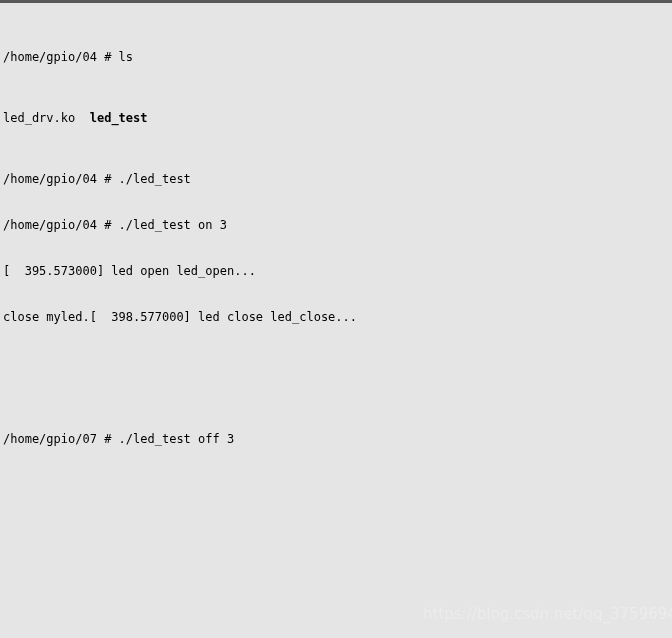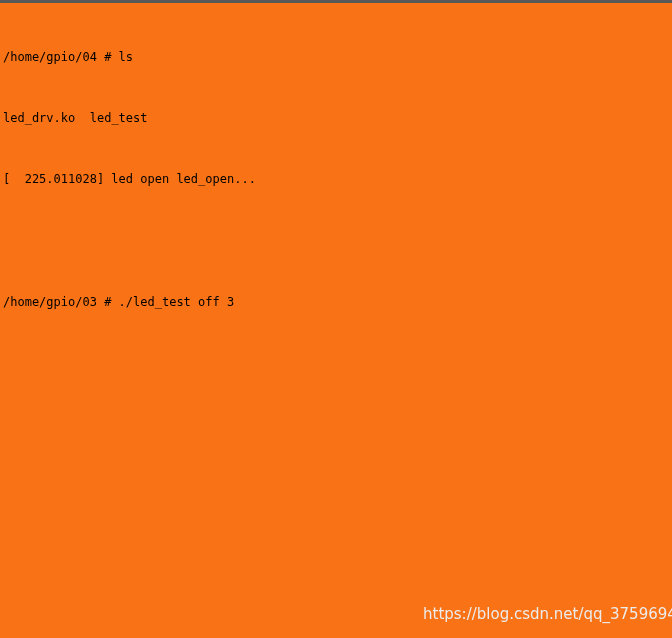--- a/index.html
+++ b/index.html
@@ -19,31 +19,31 @@
     left: 0; top: 0;
     width: 672px;
     height: 3px;
     background: #595959;
   }
   #terminal {
     position: absolute;
     left: 0; top: 3px;
     width: 672px;
     height: 635px;
-    background: #f97316;
+    background: #e5e5e5;
     color: #000000;
     font-size: 12px;
     line-height: 15.3px;
     white-space: pre;
     padding: 1px 0 0 3px;
     box-sizing: border-box;
   }
   .line { height: 15.3px; white-space: pre; }
   .blank { height: 15.3px; }
-  .b { font-weight: normal; }
+  .b { font-weight: bold; }
   #watermark {
     position: absolute;
     left: 423px;
     top: 605px;
     font-family: "DejaVu Sans", "Liberation Sans", sans-serif;
     font-size: 15px;
     color: #ececec;
     white-space: pre;
     letter-spacing: 0px;
   }
@@ -52,25 +52,28 @@
 <body>
 
 <div id="top-strip"></div>
 
 <div id="terminal">
 
   <div class="line">/home/gpio/04 # ls</div>
 
   <div class="line"><span>led_drv.ko  </span><span class="b">led_test</span></div>
 
-  <div class="line">[  225.011028] led open led_open...</div>
+  <div class="line">/home/gpio/04 # ./led_test</div>
+  <div class="line">/home/gpio/04 # ./led_test on 3</div>
+  <div class="line">[  395.573000] led open led_open...</div>
+  <div class="line">close myled.[  398.577000] led close led_close...</div>
 
   <div class="blank"></div>
 
-  <div class="line">/home/gpio/03 # ./led_test off 3</div>
+  <div class="line">/home/gpio/07 # ./led_test off 3</div>
   
 
   
 
   
 
   
 
   
 

